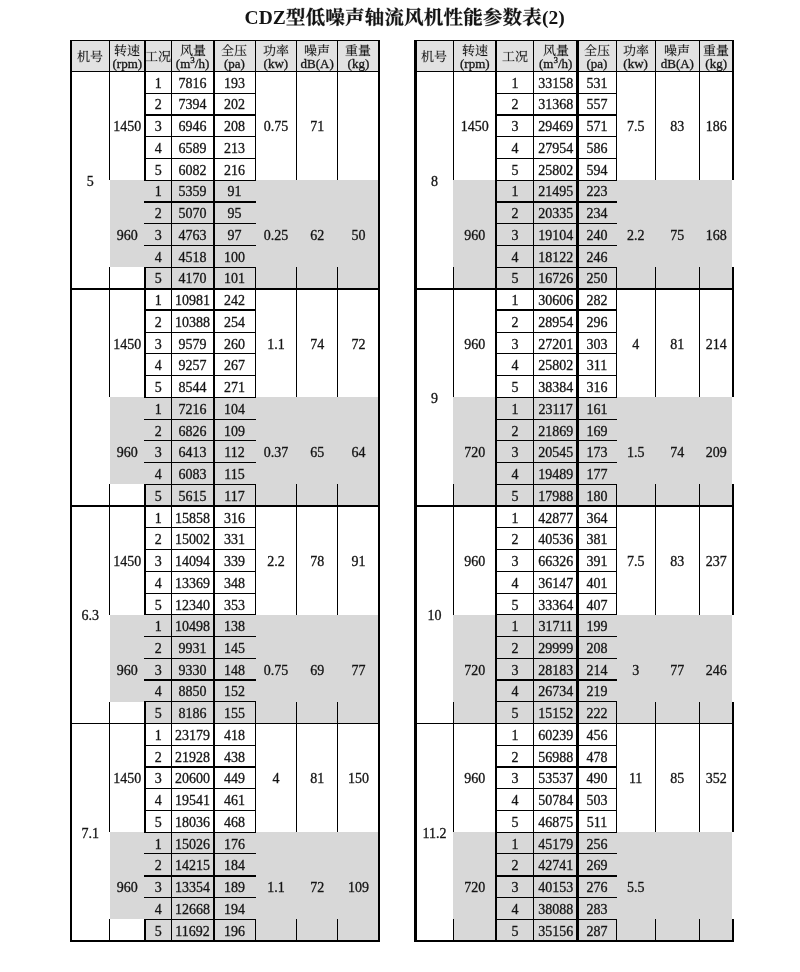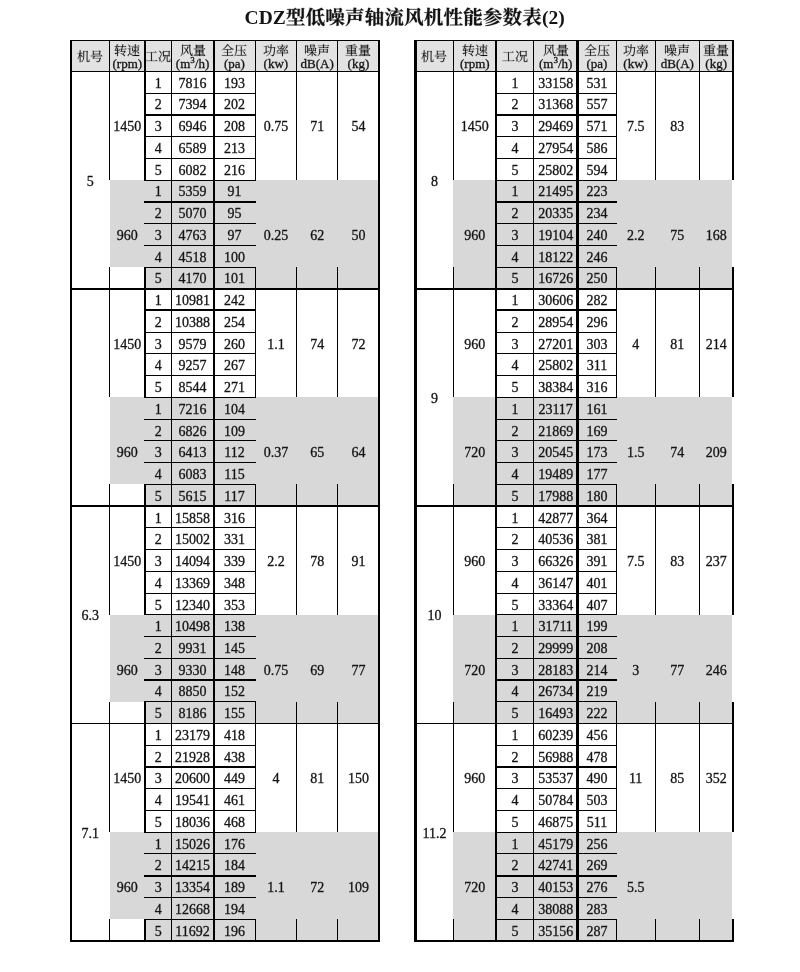--- a/index.html
+++ b/index.html
@@ -222,21 +222,20 @@
           <use href="#r重" transform="translate(0,11.18) scale(0.01300)"></use>
           <use href="#r量" transform="translate(13,11.18) scale(0.01300)"></use>
         </g>
       </svg>
     </div>
     <div class="t" style="left:337.8px;top:55.0px;width:41.2px;height:14.3px;font-size:13px">(kg)</div>
     <div class="t" style="left:71.0px;top:71.3px;width:38.5px;height:217.4px">5</div>
     <div class="t" style="left:109.5px;top:71.3px;width:35.7px;height:108.7px">1450</div>
     <div class="t" style="left:255.3px;top:71.3px;width:41.2px;height:108.7px">0.75</div>
     <div class="t" style="left:296.5px;top:71.3px;width:41.3px;height:108.7px">71</div>
-    <div class="t" style="left:337.8px;top:71.3px;width:41.2px;height:108.7px">54</div>
     <div class="t" style="left:145.2px;top:71.3px;width:26.3px;height:21.7px">1</div>
     <div class="t" style="left:171.5px;top:71.3px;width:42.1px;height:21.7px">7816</div>
     <div class="t" style="left:213.6px;top:71.3px;width:41.7px;height:21.7px">193</div>
     <div class="t" style="left:145.2px;top:93.0px;width:26.3px;height:21.7px">2</div>
     <div class="t" style="left:171.5px;top:93.0px;width:42.1px;height:21.7px">7394</div>
     <div class="t" style="left:213.6px;top:93.0px;width:41.7px;height:21.7px">202</div>
     <div class="t" style="left:145.2px;top:114.8px;width:26.3px;height:21.7px">3</div>
     <div class="t" style="left:171.5px;top:114.8px;width:42.1px;height:21.7px">6946</div>
     <div class="t" style="left:213.6px;top:114.8px;width:41.7px;height:21.7px">208</div>
     <div class="t" style="left:145.2px;top:136.5px;width:26.3px;height:21.7px">4</div>
@@ -538,20 +537,21 @@
           <use href="#r重" transform="translate(0,11.18) scale(0.01300)"></use>
           <use href="#r量" transform="translate(13,11.18) scale(0.01300)"></use>
         </g>
       </svg>
     </div>
     <div class="t" style="left:699.7px;top:55.0px;width:32.9px;height:14.3px;font-size:13px">(kg)</div>
     <div class="t" style="left:415.5px;top:71.3px;width:37.9px;height:217.4px">8</div>
     <div class="t" style="left:453.4px;top:71.3px;width:42.9px;height:108.7px">1450</div>
     <div class="t" style="left:616.3px;top:71.3px;width:38.7px;height:108.7px">7.5</div>
     <div class="t" style="left:655.0px;top:71.3px;width:44.7px;height:108.7px">83</div>
+    <div class="t" style="left:699.7px;top:71.3px;width:32.9px;height:108.7px">186</div>
     <div class="t" style="left:496.3px;top:71.3px;width:37.5px;height:21.7px">1</div>
     <div class="t" style="left:533.8px;top:71.3px;width:43.7px;height:21.7px">33158</div>
     <div class="t" style="left:577.5px;top:71.3px;width:38.8px;height:21.7px">531</div>
     <div class="t" style="left:496.3px;top:93.0px;width:37.5px;height:21.7px">2</div>
     <div class="t" style="left:533.8px;top:93.0px;width:43.7px;height:21.7px">31368</div>
     <div class="t" style="left:577.5px;top:93.0px;width:38.8px;height:21.7px">557</div>
     <div class="t" style="left:496.3px;top:114.8px;width:37.5px;height:21.7px">3</div>
     <div class="t" style="left:533.8px;top:114.8px;width:43.7px;height:21.7px">29469</div>
     <div class="t" style="left:577.5px;top:114.8px;width:38.8px;height:21.7px">571</div>
     <div class="t" style="left:496.3px;top:136.5px;width:37.5px;height:21.7px">4</div>
@@ -648,21 +648,21 @@
     <div class="t" style="left:496.3px;top:636.5px;width:37.5px;height:21.7px">2</div>
     <div class="t" style="left:533.8px;top:636.5px;width:43.7px;height:21.7px">29999</div>
     <div class="t" style="left:577.5px;top:636.5px;width:38.8px;height:21.7px">208</div>
     <div class="t" style="left:496.3px;top:658.3px;width:37.5px;height:21.7px">3</div>
     <div class="t" style="left:533.8px;top:658.3px;width:43.7px;height:21.7px">28183</div>
     <div class="t" style="left:577.5px;top:658.3px;width:38.8px;height:21.7px">214</div>
     <div class="t" style="left:496.3px;top:680.0px;width:37.5px;height:21.7px">4</div>
     <div class="t" style="left:533.8px;top:680.0px;width:43.7px;height:21.7px">26734</div>
     <div class="t" style="left:577.5px;top:680.0px;width:38.8px;height:21.7px">219</div>
     <div class="t" style="left:496.3px;top:701.8px;width:37.5px;height:21.7px">5</div>
-    <div class="t" style="left:533.8px;top:701.8px;width:43.7px;height:21.7px">16493</div>
+    <div class="t" style="left:533.8px;top:701.8px;width:43.7px;height:21.7px">15152</div>
     <div class="t" style="left:577.5px;top:701.8px;width:38.8px;height:21.7px">222</div>
     <div class="t" style="left:415.5px;top:723.5px;width:37.9px;height:217.4px">11.2</div>
     <div class="t" style="left:453.4px;top:723.5px;width:42.9px;height:108.7px">960</div>
     <div class="t" style="left:616.3px;top:723.5px;width:38.7px;height:108.7px">11</div>
     <div class="t" style="left:655.0px;top:723.5px;width:44.7px;height:108.7px">85</div>
     <div class="t" style="left:699.7px;top:723.5px;width:32.9px;height:108.7px">352</div>
     <div class="t" style="left:496.3px;top:723.5px;width:37.5px;height:21.7px">1</div>
     <div class="t" style="left:533.8px;top:723.5px;width:43.7px;height:21.7px">60239</div>
     <div class="t" style="left:577.5px;top:723.5px;width:38.8px;height:21.7px">456</div>
     <div class="t" style="left:496.3px;top:745.2px;width:37.5px;height:21.7px">2</div>

